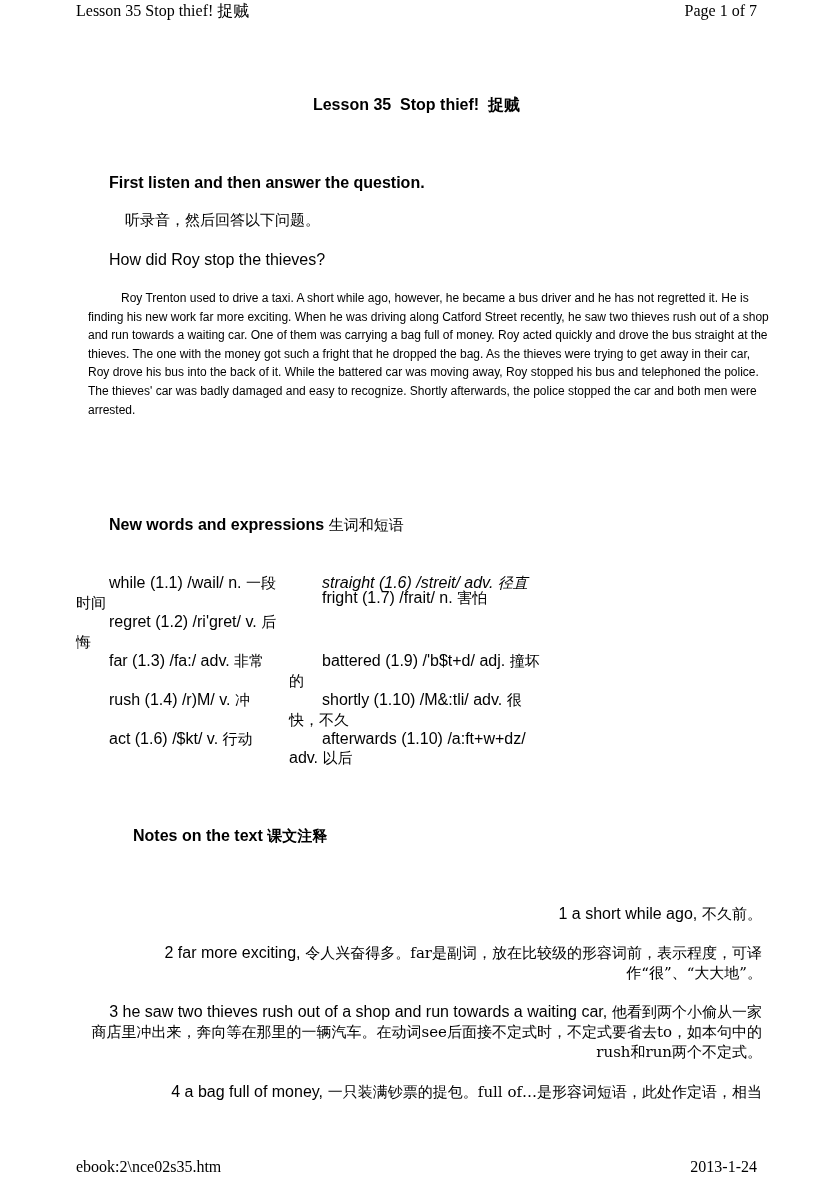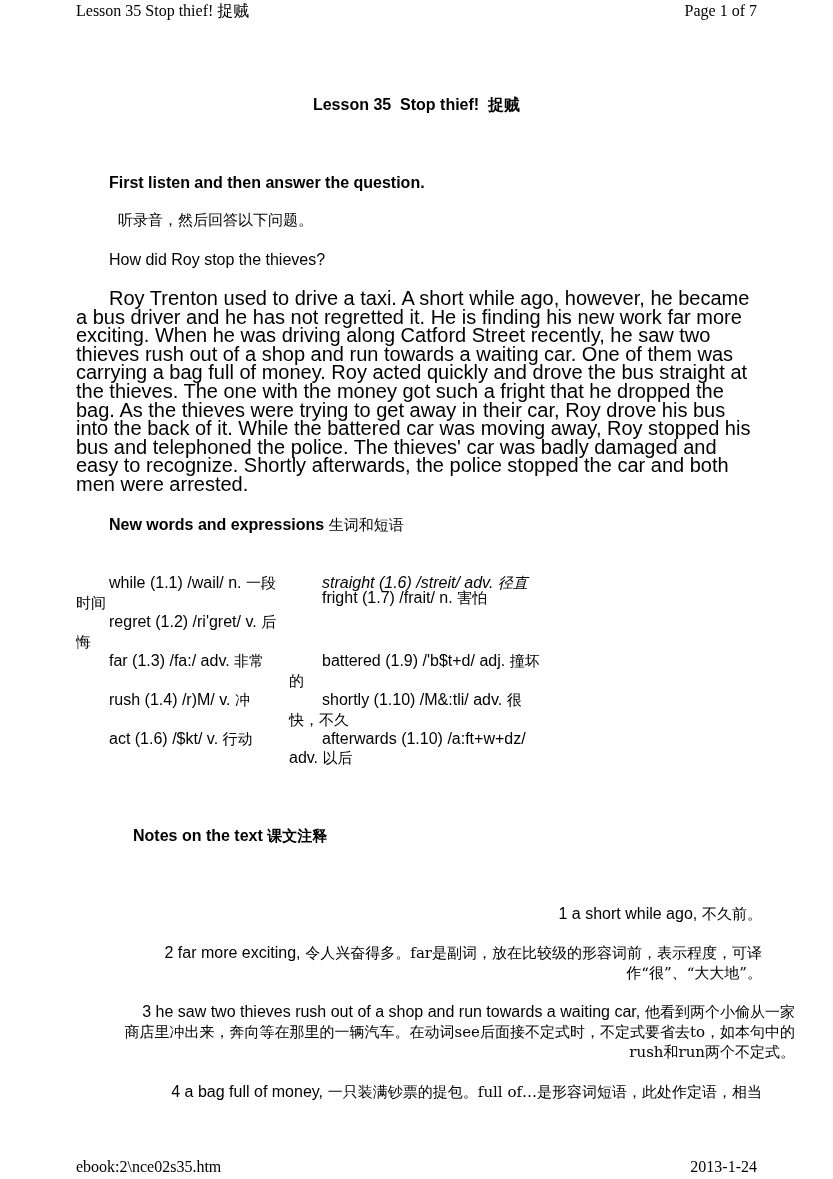--- a/index.html
+++ b/index.html
@@ -14,42 +14,42 @@
     .ftr-right { right: 76px; top: 1157px; }
     .title {
       position: absolute; left: 0; width: 833px; top: 95px; text-align: center;
       font-weight: bold; font-size: 16px; line-height: 19px;
     }
     .title .sp { white-space: pre; }
     .abs { position: absolute; font-size: 16px; line-height: 19px; }
     .bold { font-weight: bold; }
     .cjk { font-family: "DejaVu Serif", serif; font-size: 15px; }
     .para {
-      position: absolute; left: 76px; width: 686px; font-size: 20px; line-height: 18.6px;
+      position: absolute; left: 88px; width: 686px; font-size: 12px; line-height: 18.6px;
       text-indent: 33px;
     }
     .vocab-cell {
       position: absolute; font-size: 16px; line-height: 19px; text-indent: 33px;
     }
     .vocab-left { left: 76px; width: 213px; }
     .vocab-right { left: 289px; width: 262px; }
     .note {
       position: absolute; left: 76px; width: 686px; font-size: 16px; line-height: 20px; text-indent: 33px; text-align: right;
     }
   </style>
 </head>
 <body>
 
 <div class="hdr hdr-left">Lesson 35 Stop thief! 捉贼</div>
 <div class="hdr hdr-right">Page 1 of 7</div>
 
 <div class="title"><span class="sp">Lesson 35  Stop thief!</span><span class="sp">  </span><span>捉贼</span></div>
 
 <div class="abs bold" style="left:109px; top:173px;">First listen and then answer the question.</div>
-<div class="abs cjk" style="left:118px; top:211px;">听录音，然后回答以下问题。</div>
+<div class="abs cjk" style="left:125px; top:211px;">听录音，然后回答以下问题。</div>
 <div class="abs" style="left:109px; top:250px;">How did Roy stop the thieves?</div>
 
 <div class="para" style="top:289px;">Roy Trenton used to drive a taxi. A short while ago, however, he became a bus driver and he has not regretted it. He is finding his new work far more exciting. When he was driving along Catford Street recently, he saw two thieves rush out of a shop and run towards a waiting car. One of them was carrying a bag full of money. Roy acted quickly and drove the bus straight at the thieves. The one with the money got such a fright that he dropped the bag. As the thieves were trying to get away in their car, Roy drove his bus into the back of it. While the battered car was moving away, Roy stopped his bus and telephoned the police. The thieves' car was badly damaged and easy to recognize. Shortly afterwards, the police stopped the car and both men were arrested.</div>
 
 <div class="abs bold" style="left:109px; top:515px;"><span>New words and expressions</span> <span class="cjk" style="font-weight:normal;">生词和短语</span></div>
 
 <div>
   <div class="vocab-cell vocab-left" style="top:573px;"><span>while (1.1) /wail/ n. </span><span class="cjk">一段时间</span></div>
   <div class="vocab-cell vocab-right" style="top:573px;font-style:italic;"><span>straight (1.6) /streit/ adv. </span><span class="cjk">径直</span></div>
 
@@ -65,18 +65,18 @@
   <div class="vocab-cell vocab-left" style="top:729px;"><span>act (1.6) /$kt/ v. </span><span class="cjk">行动</span></div>
   <div class="vocab-cell vocab-right" style="top:729px;"><span>afterwards (1.10) /a:ft+w+dz/ adv. </span><span class="cjk">以后</span></div>
 </div>
 
 <div class="abs bold" style="left:109px; top:826px;margin-left:24px;"><span>Notes on the text</span> <span class="cjk" style="font-weight:bold;">课文注释</span></div>
 
 <div class="note" style="top:904px;"><span>1</span>  <span>a short while ago,</span><span class="cjk"> 不久前。</span></div>
 
 <div class="note" style="top:943px;"><span>2</span>  <span>far more exciting,</span><span class="cjk"> 令人兴奋得多。far是副词，放在比较级的形容词前，表示程度，可译作“很”、“大大地”。</span></div>
 
-<div class="note" style="top:1002px;margin-left:33px;"><span>3</span>  <span>he saw two thieves rush out of a shop and run towards a waiting car,</span><span class="cjk"> 他看到两个小偷从一家商店里冲出来，奔向等在那里的一辆汽车。在动词see后面接不定式时，不定式要省去to，如本句中的rush和run两个不定式。</span></div>
+<div class="note" style="top:1002px;"><span>3</span>  <span>he saw two thieves rush out of a shop and run towards a waiting car,</span><span class="cjk"> 他看到两个小偷从一家商店里冲出来，奔向等在那里的一辆汽车。在动词see后面接不定式时，不定式要省去to，如本句中的rush和run两个不定式。</span></div>
 
 <div class="note" style="top:1082px; white-space:nowrap; overflow:hidden;"><span>4</span>  <span>a bag full of money,</span><span class="cjk"> 一只装满钞票的提包。full of…是形容词短语，此处作定语，相当</span></div>
 
 <div class="ftr ftr-left">ebook:2\nce02s35.htm</div>
 <div class="ftr ftr-right">2013-1-24</div>
 
 </body></html>

